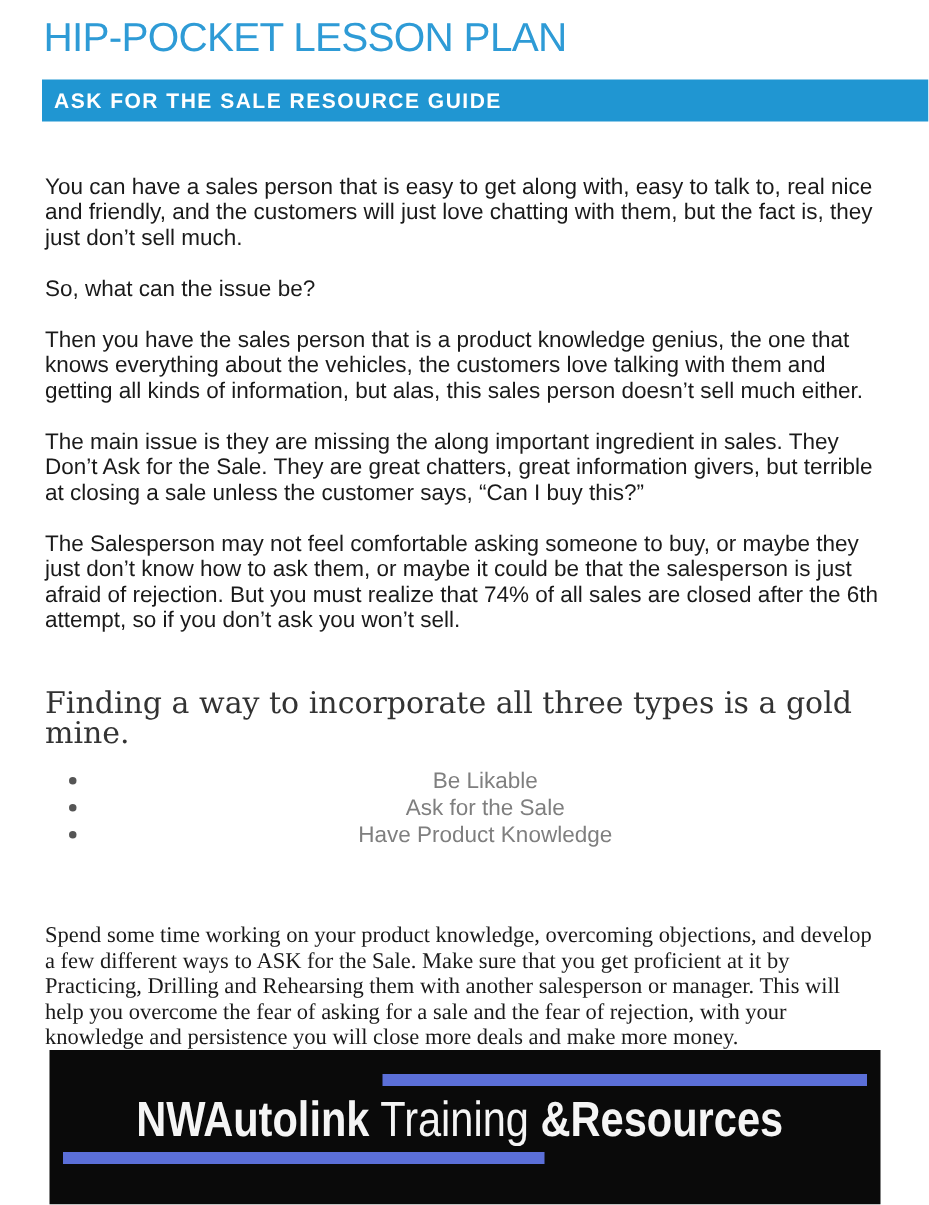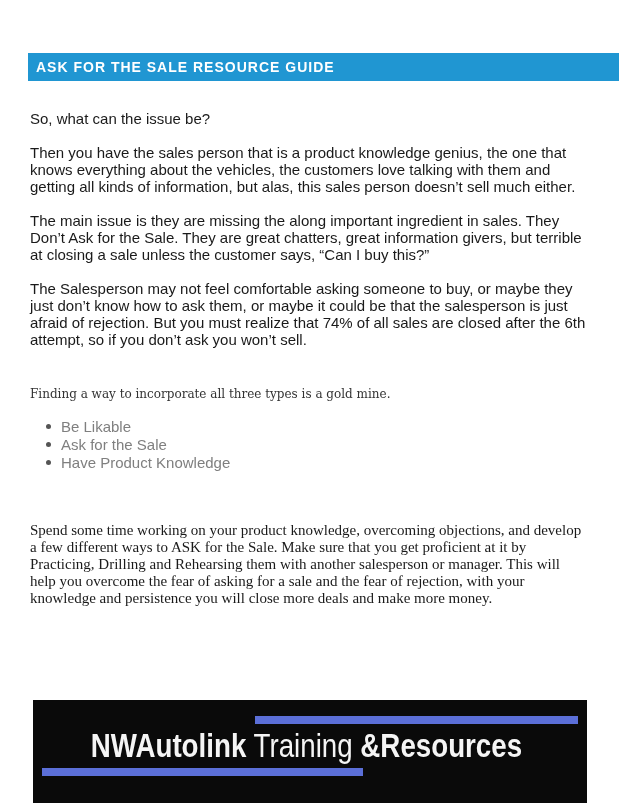--- a/index.html
+++ b/index.html
@@ -54,28 +54,29 @@
   }
   .content p {
     margin: 0 0 17px 0;
   }
   .content p.first {
     margin-top: 6px;
   }
   .serif-line {
     margin: 36px 0 14px 0 !important;
     font-family: "DejaVu Serif", serif;
-    font-size: 12px;
+    font-size: 20px;
     line-height: 20px;
     color: #333333;
   }
   ul.key-points {
     margin: 0;
     padding: 0;
     list-style: none;
+    text-align: center;
   }
   ul.key-points li {
     position: relative;
     padding-left: 31px;
     color: #7f7f7f;
     font-size: 15px;
     line-height: 18px;
   }
   ul.key-points li .dot {
     position: absolute;
@@ -127,25 +128,27 @@
     transform-origin: 46% center;
   }
   .logo-text .b { font-weight: bold; }
   .logo-text .r { font-weight: normal; }
 </style>
 </head>
 <body>
 
 <div class="page">
 
+  <h1 class="doc-title">HIP-POCKET LESSON PLAN</h1>
 
   <div class="section-banner">ASK FOR THE SALE RESOURCE GUIDE</div>
 
   <div class="content">
 
+    <p class="first">You can have a sales person that is easy to get along with, easy to talk to, real nice and friendly,  and the customers will just love chatting with them, but the fact is, they just don’t sell much.</p>
 
     <p>So, what can the issue be?</p>
 
     <p>Then you have the sales person that is a product knowledge genius, the one that knows everything about the vehicles, the customers love talking with them and getting all kinds of information, but alas, this sales person doesn’t sell much either.</p>
 
     <p>The main issue is they are missing the along important ingredient in sales.  They Don’t Ask for the Sale.  They are great chatters, great information givers, but terrible at closing a sale unless the customer says, “Can I buy this?”</p>
 
     <p>The Salesperson may not feel comfortable asking someone to buy, or maybe they just don’t know how to ask them, or maybe it could be that the salesperson is just afraid of rejection.  But you must realize that 74% of all sales are closed after the 6th attempt, so if you don’t ask you won’t sell.</p>
 
     <p class="serif-line">Finding a way to incorporate all three types is a gold mine.</p>

